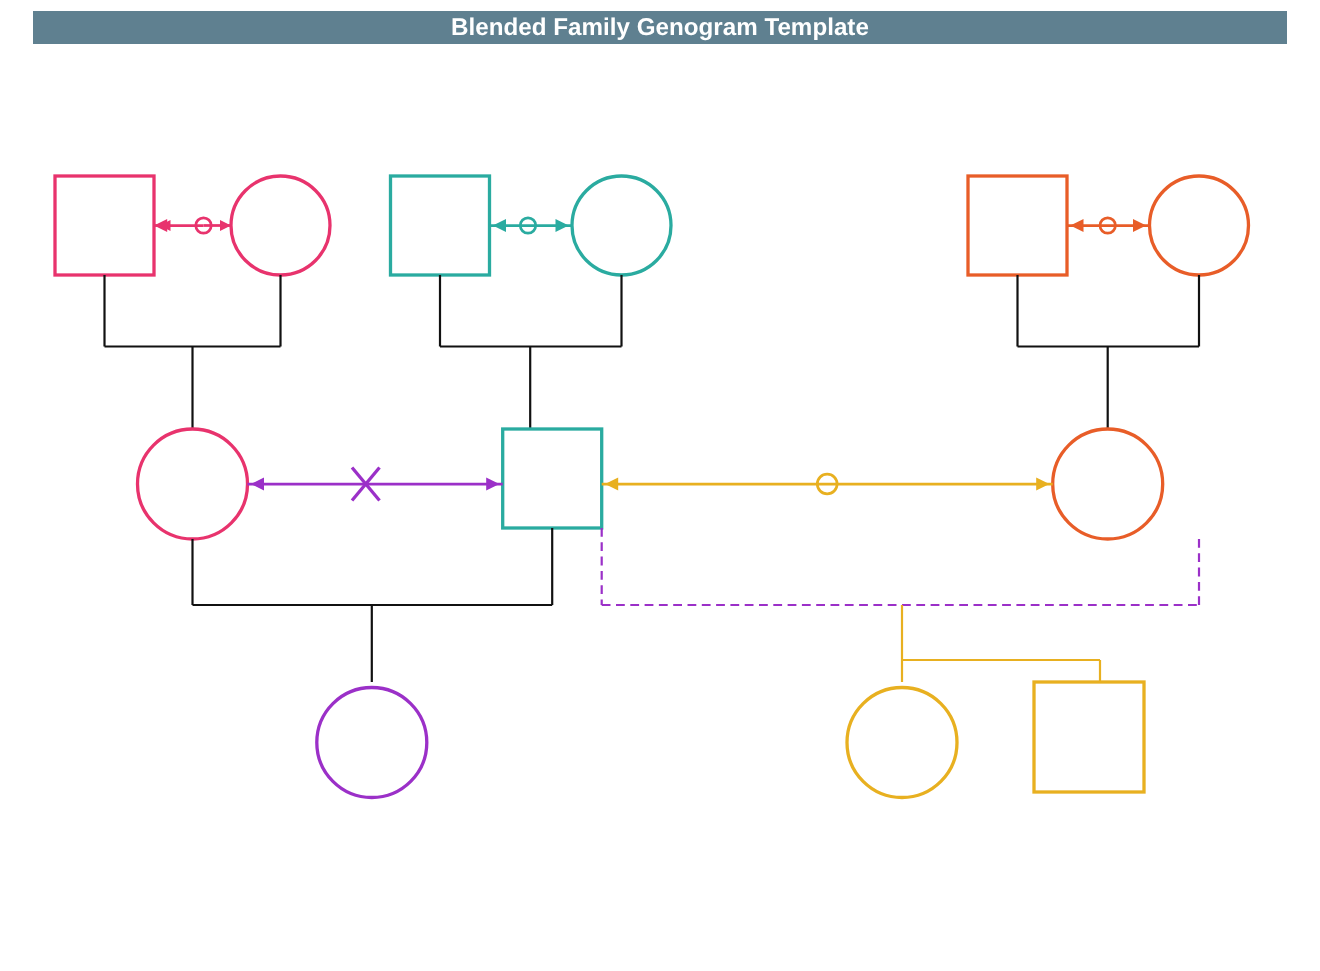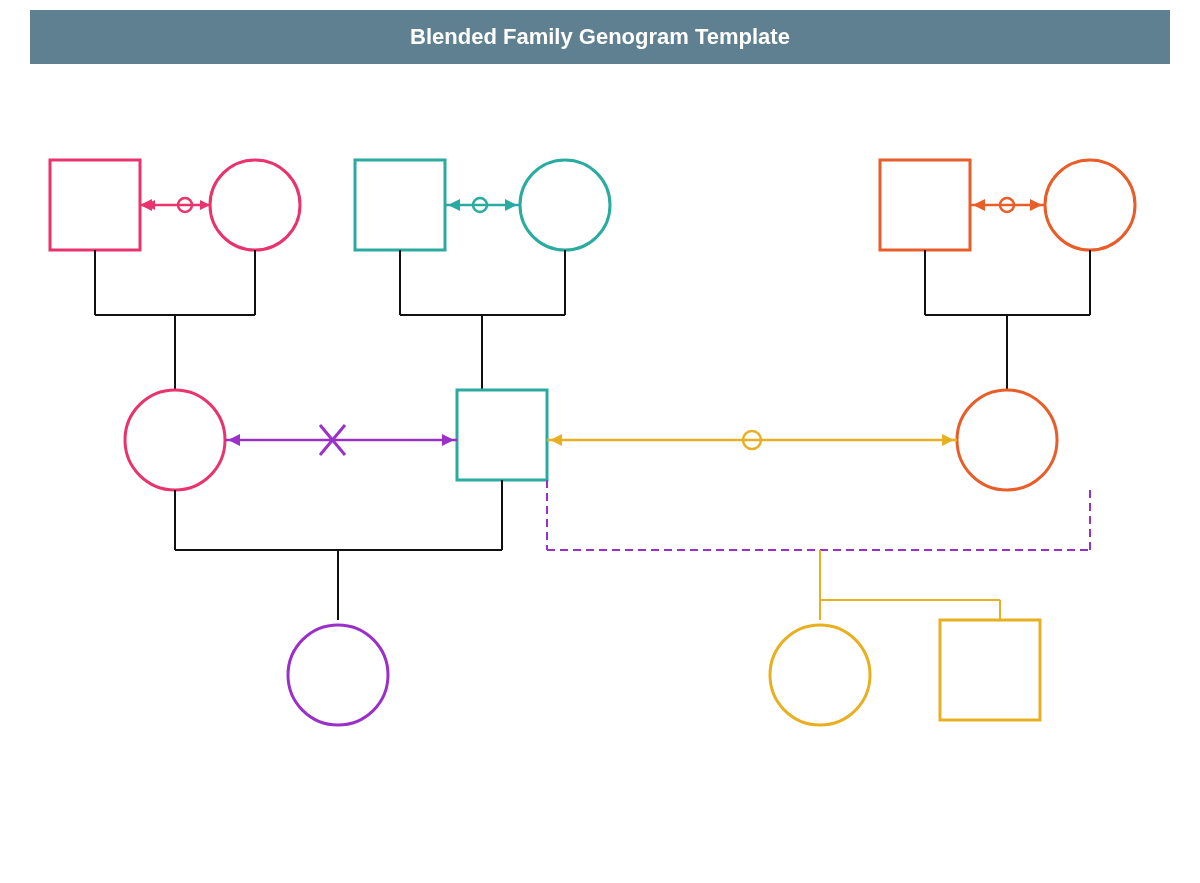--- a/index.html
+++ b/index.html
@@ -10,21 +10,21 @@
       font-family: Arial, sans-serif;
       overflow: hidden;
       position: relative;
     }
     .header {
       background: #5f8090;
       color: #fff;
       font-size: 22px;
       font-weight: bold;
       text-align: center;
-      padding: 14px 0;
+      padding: 2px 0;
       margin: 0 30px;
       margin-top: 10px;
     }
     .diagram {
       position: absolute;
       top: 60px;
       left: 0;
       width: 1200px;
       height: 750px;
     }

